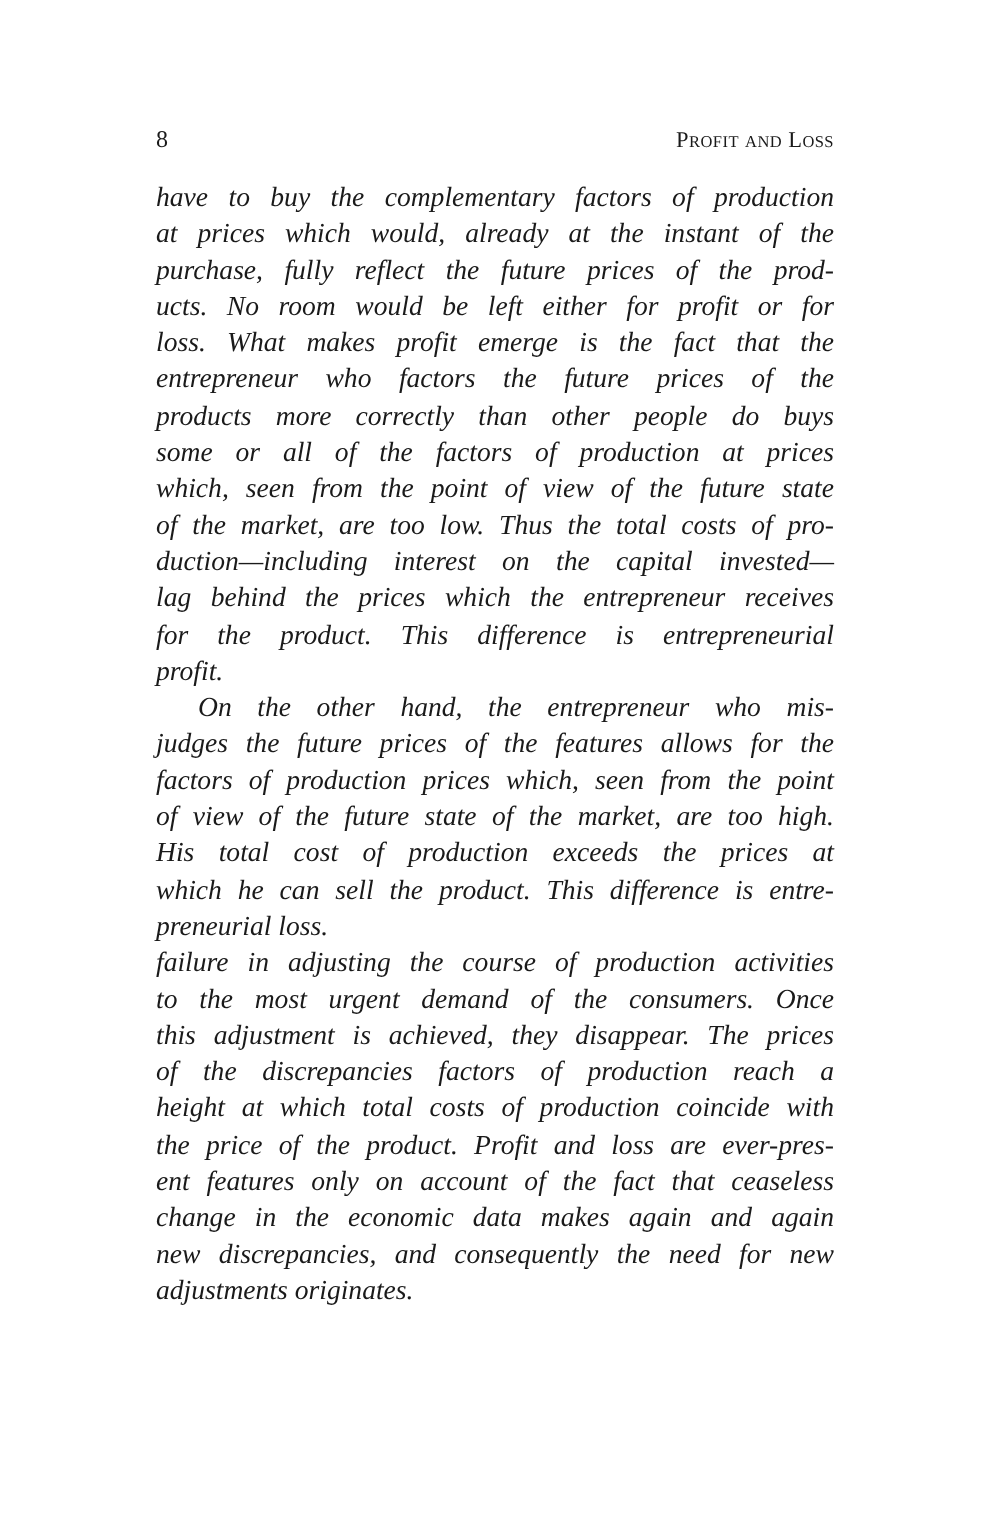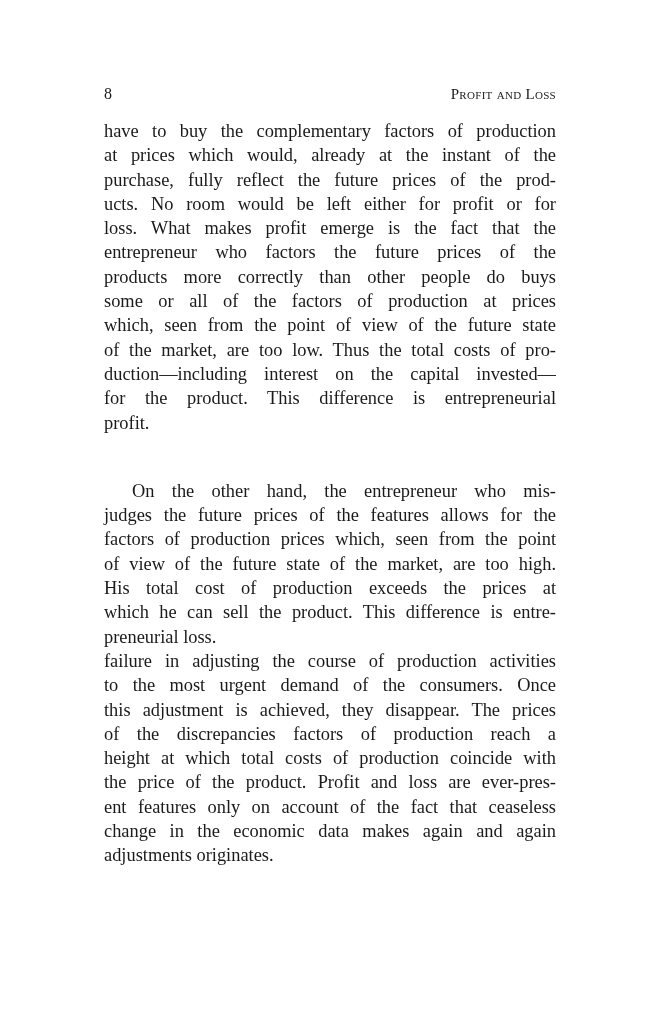--- a/index.html
+++ b/index.html
@@ -45,27 +45,27 @@
     }
     .line {
       display: block;
       height: 24.3px;
       line-height: 24.3px;
       font-size: 18.4px;
       white-space: nowrap;
       text-align: justify;
       text-align-last: justify;
       overflow: visible;
+      font-style: italic;
     }
     .line.last {
       text-align-last: left;
     }
     .line.indent {
       text-indent: 28px;
-      margin-top: 44px;
     }
   </style>
 </head>
 <body>
 
 <div class="running-head">
   <span class="page-number">8</span>
   <span class="running-title">Profit and Loss</span>
 </div>
 
@@ -75,20 +75,21 @@
     <span class="line">at prices which would, already at the instant of the</span>
     <span class="line">purchase, fully reflect the future prices of the prod-</span>
     <span class="line">ucts. No room would be left either for profit or for</span>
     <span class="line">loss. What makes profit emerge is the fact that the</span>
     <span class="line">entrepreneur who factors the future prices of the</span>
     <span class="line">products more correctly than other people do buys</span>
     <span class="line">some or all of the factors of production at prices</span>
     <span class="line">which, seen from the point of view of the future state</span>
     <span class="line">of the market, are too low. Thus the total costs of pro-</span>
     <span class="line">duction—including interest on the capital invested—</span>
+    <span class="line">lag behind the prices which the entrepreneur receives</span>
     <span class="line">for the product. This difference is entrepreneurial</span>
     <span class="line last">profit.</span>
   </div>
 
   <div class="paragraph">
     <span class="line indent">On the other hand, the entrepreneur who mis-</span>
     <span class="line">judges the future prices of the features allows for the</span>
     <span class="line">factors of production prices which, seen from the point</span>
     <span class="line">of view of the future state of the market, are too high.</span>
     <span class="line">His total cost of production exceeds the prices at</span>
@@ -98,15 +99,16 @@
 
   <div class="paragraph">
     <span class="line">failure in adjusting the course of production activities</span>
     <span class="line">to the most urgent demand of the consumers. Once</span>
     <span class="line">this adjustment is achieved, they disappear. The prices</span>
     <span class="line">of the discrepancies factors of production reach a</span>
     <span class="line">height at which total costs of production coincide with</span>
     <span class="line">the price of the product. Profit and loss are ever-pres-</span>
     <span class="line">ent features only on account of the fact that ceaseless</span>
     <span class="line">change in the economic data makes again and again</span>
+    <span class="line">new discrepancies, and consequently the need for new</span>
     <span class="line last">adjustments originates.</span>
   </div>
 </div>
 
 </body></html>

